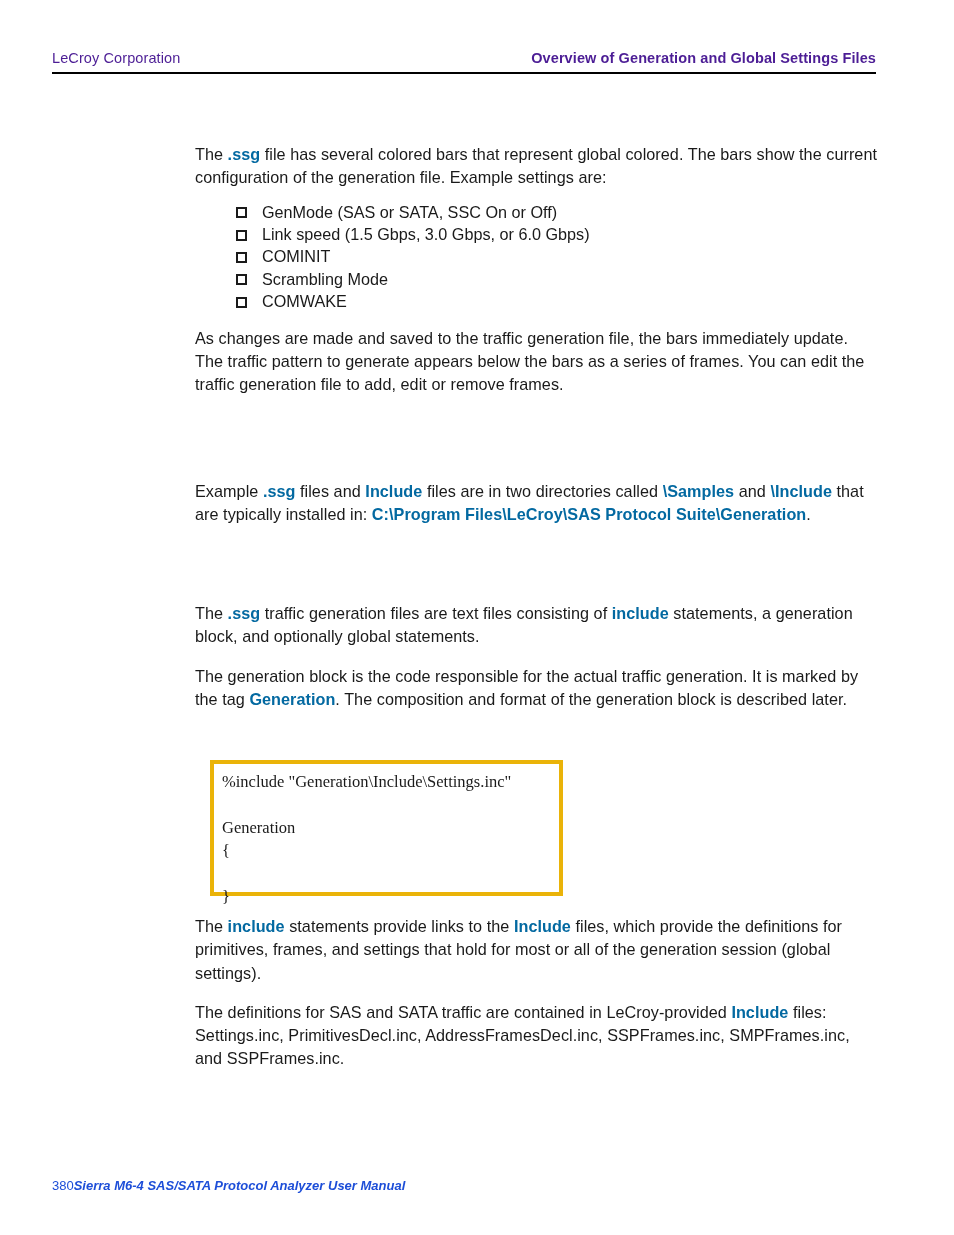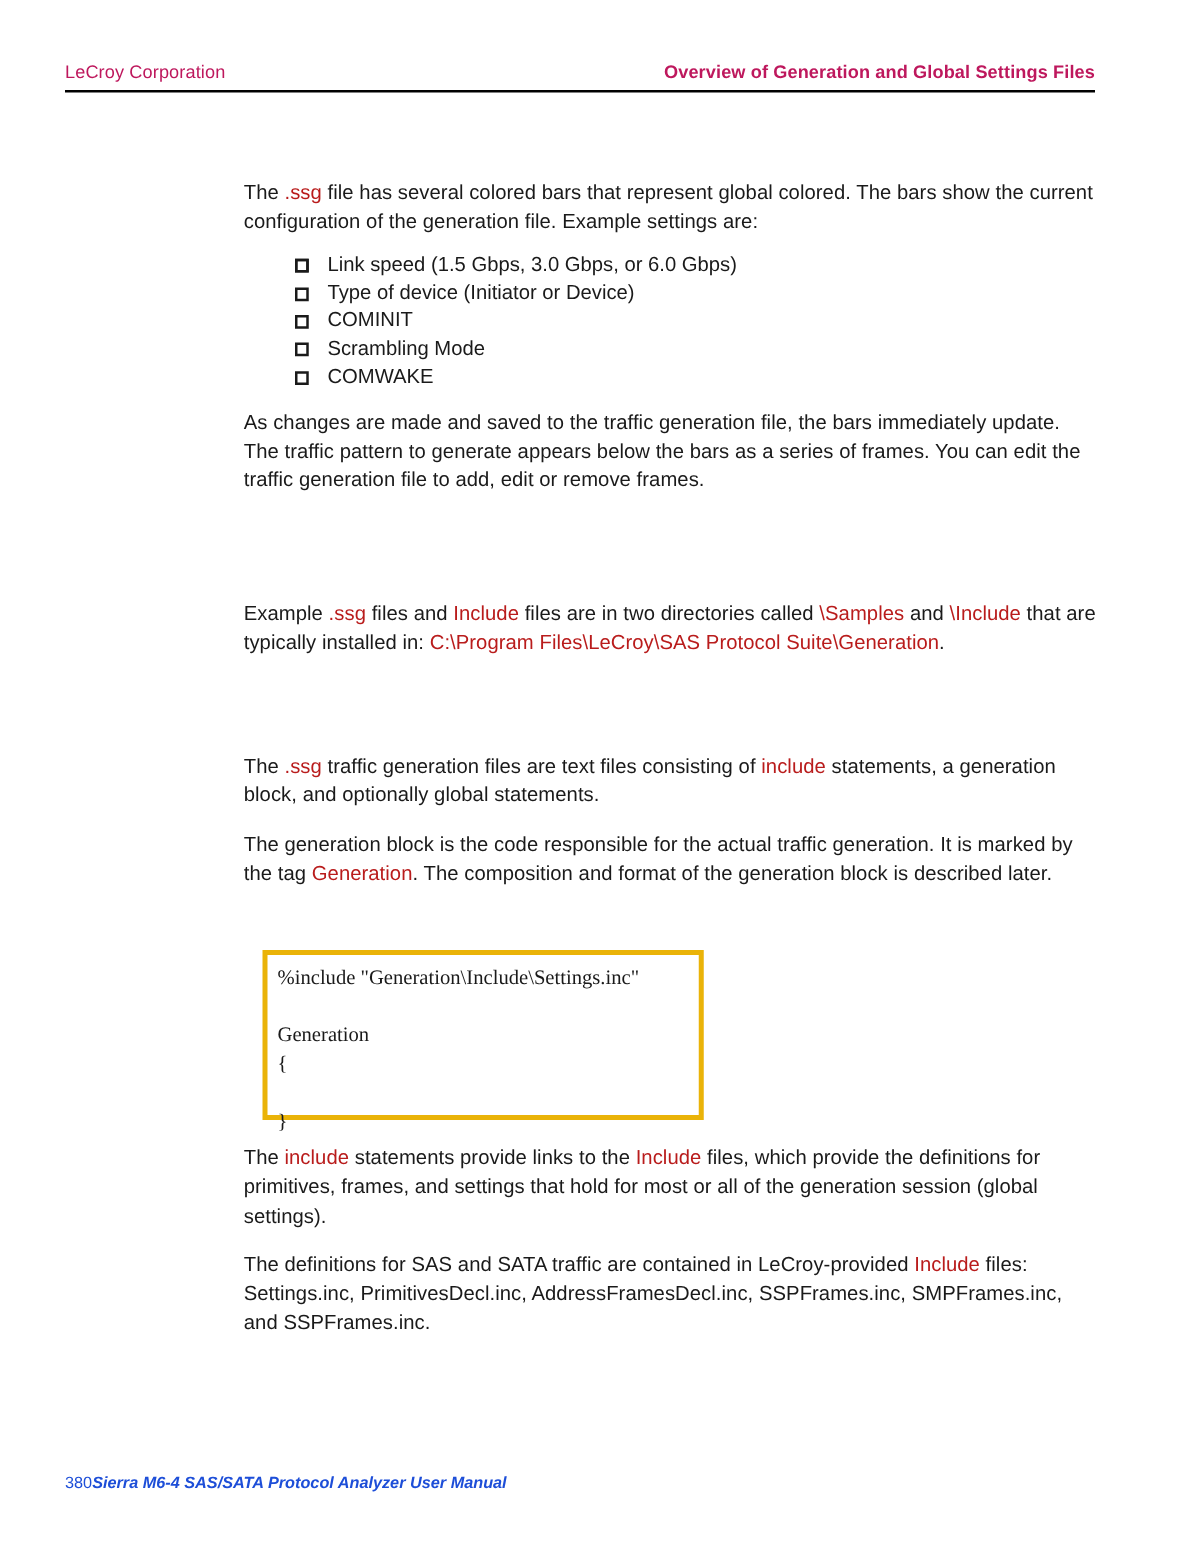--- a/index.html
+++ b/index.html
@@ -20,21 +20,21 @@
   
   .header {
     position: absolute;
     left: 52px;
     top: 50px;
     width: 824px;
     display: flex;
     justify-content: space-between;
     align-items: baseline;
     font-size: 14.5px;
-    color: #be185d;
+    color: #4c1d95;
     letter-spacing: 0.1px;
   }
   .header-left  { white-space: nowrap; }
   .header-right { white-space: nowrap; font-weight: 700; }
   .header-rule {
     position: absolute;
     left: 52px;
     top: 72px;
     width: 824px;
     height: 2px;
@@ -49,21 +49,21 @@
     width: 682px;
   }
   p.para {
     margin: 0 0 16px 0;
     font-size: 16.2px;
     line-height: 23.3px;
     color: #1a1a1a;
     letter-spacing: 0.05px;
   }
   p.para.tight { margin-bottom: 0; }
-  b { font-weight: 400; color: #b91c1c; text-align: right; }
+  b { font-weight: 700; color: #0369a1; text-align: right; }
 
   
   ul.bullets {
     list-style: none;
     margin: 11px 0 14px 0;
     padding: 0;
   }
   ul.bullets li {
     position: relative;
     padding-left: 67px;
@@ -142,23 +142,22 @@
     <span class="header-left">LeCroy Corporation</span>
     <span class="header-right">Overview of Generation and Global Settings Files</span>
   </div>
   <div class="header-rule"></div>
 
   <div class="body-col">
 
     <p class="para tight"><span>The </span><b>.ssg</b><span> file has several colored bars that represent global colored. The bars show the current configuration of the generation file. Example settings are:</span></p>
 
     <ul class="bullets">
-      <li><span class="bullet-box"></span></li>
+      <li><span class="bullet-box"></span><span>GenMode (SAS or SATA, SSC On or Off)</span></li>
       <li><span class="bullet-box"></span><span>Link speed (1.5 Gbps, 3.0 Gbps, or 6.0 Gbps)</span></li>
-      <li><span class="bullet-box"></span><span>Type of device (Initiator or Device)</span></li>
       <li><span class="bullet-box"></span><span>COMINIT</span></li>
       <li><span class="bullet-box"></span><span>Scrambling Mode</span></li>
       <li><span class="bullet-box"></span><span>COMWAKE</span></li>
     </ul>
 
     <p class="para">As changes are made and saved to the traffic generation file, the bars immediately update. The traffic pattern to generate appears below the bars as a series of frames. You can edit the traffic generation file to add, edit or remove frames.</p>
 
     <div class="gap-a"></div>
 
     <p class="para"><span>Example </span><b>.ssg</b><span> files and </span><b>Include</b><span> files are in two directories called </span><b>\Samples</b><span> and </span><b>\Include</b><span> that are typically installed in: </span><b>C:\Program Files\LeCroy\SAS Protocol Suite\Generation</b><span>.</span></p>

